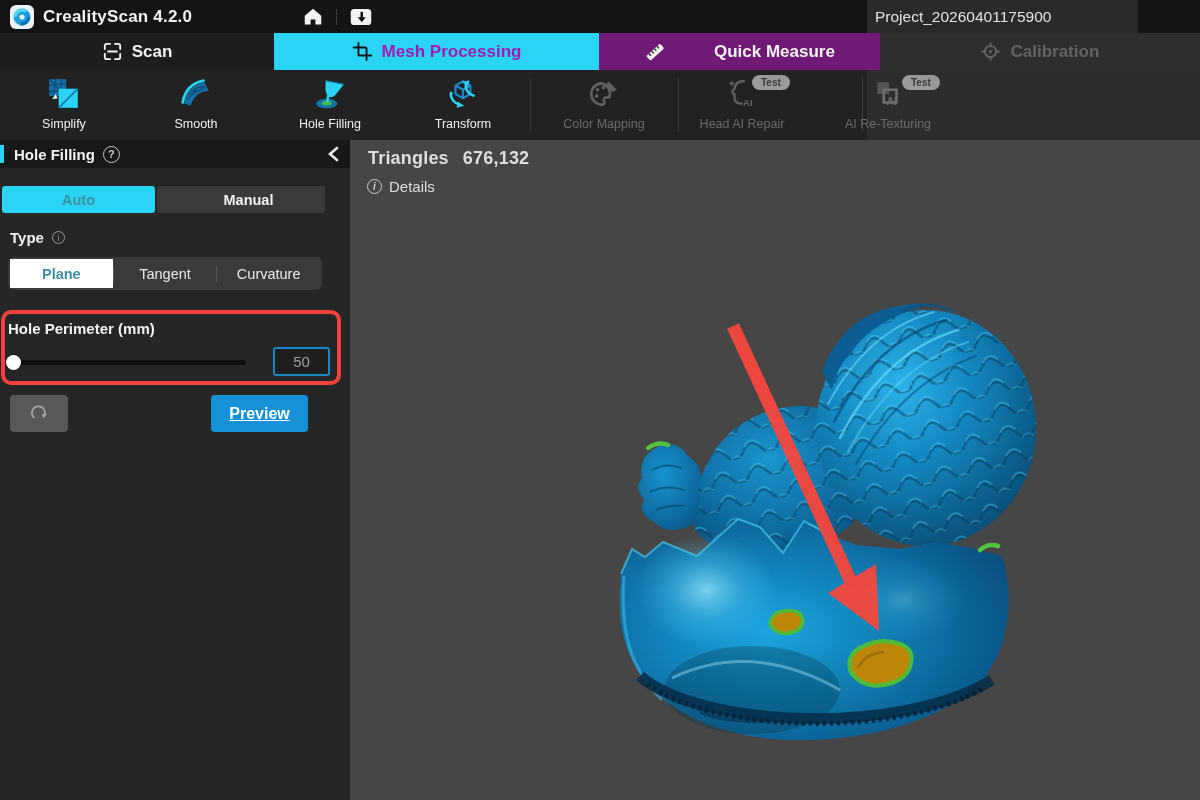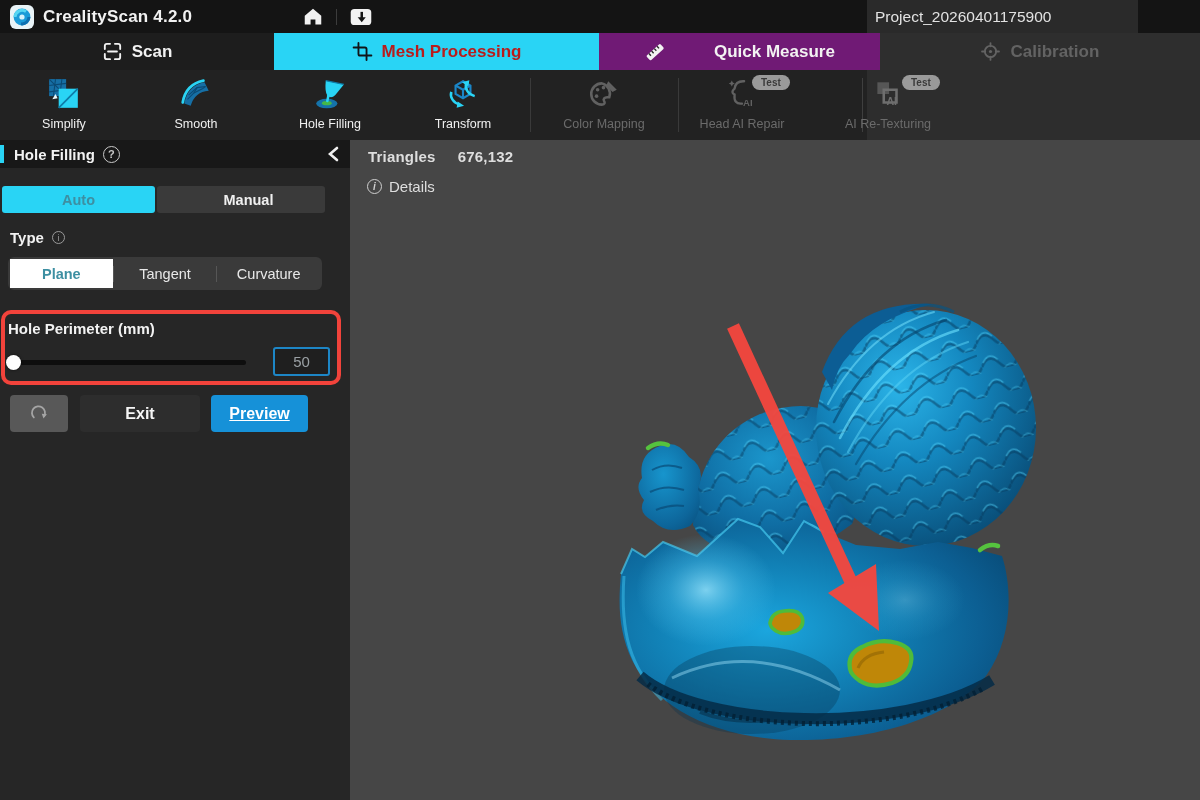--- a/index.html
+++ b/index.html
@@ -16,21 +16,21 @@
   .tb-divider { width:1px; height:16px; background:#3c3c3c; }
   .titlebar-right { position:absolute; left:867px; top:0; width:271px; height:33px;
                     background:#2a2a2a; display:flex; align-items:center; }
   .project-name { color:#e2e2e2; font-size:15.5px; margin-left:8px; }
 
   
   .tabrow { position:absolute; left:0; top:33px; width:1200px; height:37px; display:flex; }
   .tab { display:flex; align-items:center; justify-content:center; gap:9px;
          font-size:17px; font-weight:bold; }
   .tab-scan       { width:285px; background:#1d1d1d; color:#f2f2f2; }
-  .tab-mesh       { width:338px; background:#29d4f5; color:#b91c1c; }
+  .tab-mesh       { width:338px; background:#29d4f5; color:#a21caf; }
   .tab-measure    { width:292px; background:#701a75; color:#f2f2f2;gap:48px; }
   .tab-calibration{ width:333px; background:#2e2e2e; color:#636363; }
 
   
   .toolbar { position:absolute; left:0; top:70px; width:1200px; height:70px; background:#222222; }
   .toolbar-right-bg { position:absolute; left:867px; top:0; width:333px; height:70px; background:#2d2d2d; }
   .tool { position:absolute; top:6px; width:120px; display:flex; flex-direction:column;
           align-items:center; gap:5px; }
   .tool .ticon { height:36px; display:flex; align-items:center; justify-content:center; }
   .tool .tlabel { font-size:12.5px; color:#f0f0f0; white-space:nowrap; }
@@ -87,22 +87,22 @@
               border-radius:4px; display:flex; align-items:center; justify-content:center; }
   .exit-btn { position:absolute; left:80px; top:0; width:120px; height:37px; background:#2d2d2d;
               border-radius:4px; display:flex; align-items:center; justify-content:center;
               color:#f5f5f5; font-size:16px; font-weight:bold; }
   .preview-btn { position:absolute; left:211px; top:0; width:97px; height:37px; background:#1691d8;
               border-radius:4px; display:flex; align-items:center; justify-content:center;
               color:#ffffff; font-size:16px; font-weight:bold;text-decoration:underline; }
 
   
   .viewport { position:absolute; left:350px; top:140px; width:850px; height:660px; background:#464646; }
-  .stats-row { position:absolute; left:18px; top:8px; display:flex; align-items:center; gap:22px;
-               color:#dedede; font-size:15px; }
+  .stats-row { position:absolute; left:18px; top:8px; display:flex; align-items:center; gap:14px;
+               color:#dedede; font-size:18px; }
   .stats-label { font-weight:bold; letter-spacing:.2px; }
   .details-row { position:absolute; left:17px; top:38px; display:flex; align-items:center; gap:7px;
                  color:#dedede; font-size:15px; }
   .details-circle { width:15px; height:15px; border:1.3px solid #cfcfcf; border-radius:50%;
                     color:#cfcfcf; font-size:10px; font-style:italic; font-weight:bold;
                     display:flex; align-items:center; justify-content:center; }
   .model-svg { position:absolute; left:0; top:0; width:850px; height:660px; }
 </style>
 </head>
 <body>
@@ -336,21 +336,20 @@
     </div>
     <input class="value-input" value="50" style="">
 
     <div class="btn-row">
       <div class="redo-btn">
         <svg width="22" height="22" viewBox="0 0 32 32">
           <path d="M8.5,21 A9.5,9.5 0 1 1 23.5,19" fill="none" stroke="#a5a5a5" stroke-width="2.6" stroke-linecap="round"></path>
           <polygon points="20,15.5 27.5,16.5 22.5,22.5" fill="#a5a5a5"></polygon>
         </svg>
       </div>
-      <div class="exit-btn">Exit</div>
       <div class="preview-btn">Preview</div>
     </div>
   </div>
 
   <div class="viewport">
     <svg class="model-svg" viewBox="350 140 850 660">
       <defs>
         <radialGradient id="eggGrad" cx="0.38" cy="0.5" r="0.85">
           <stop offset="0%" stop-color="#1ba6de"></stop>
           <stop offset="35%" stop-color="#1180b5"></stop>

